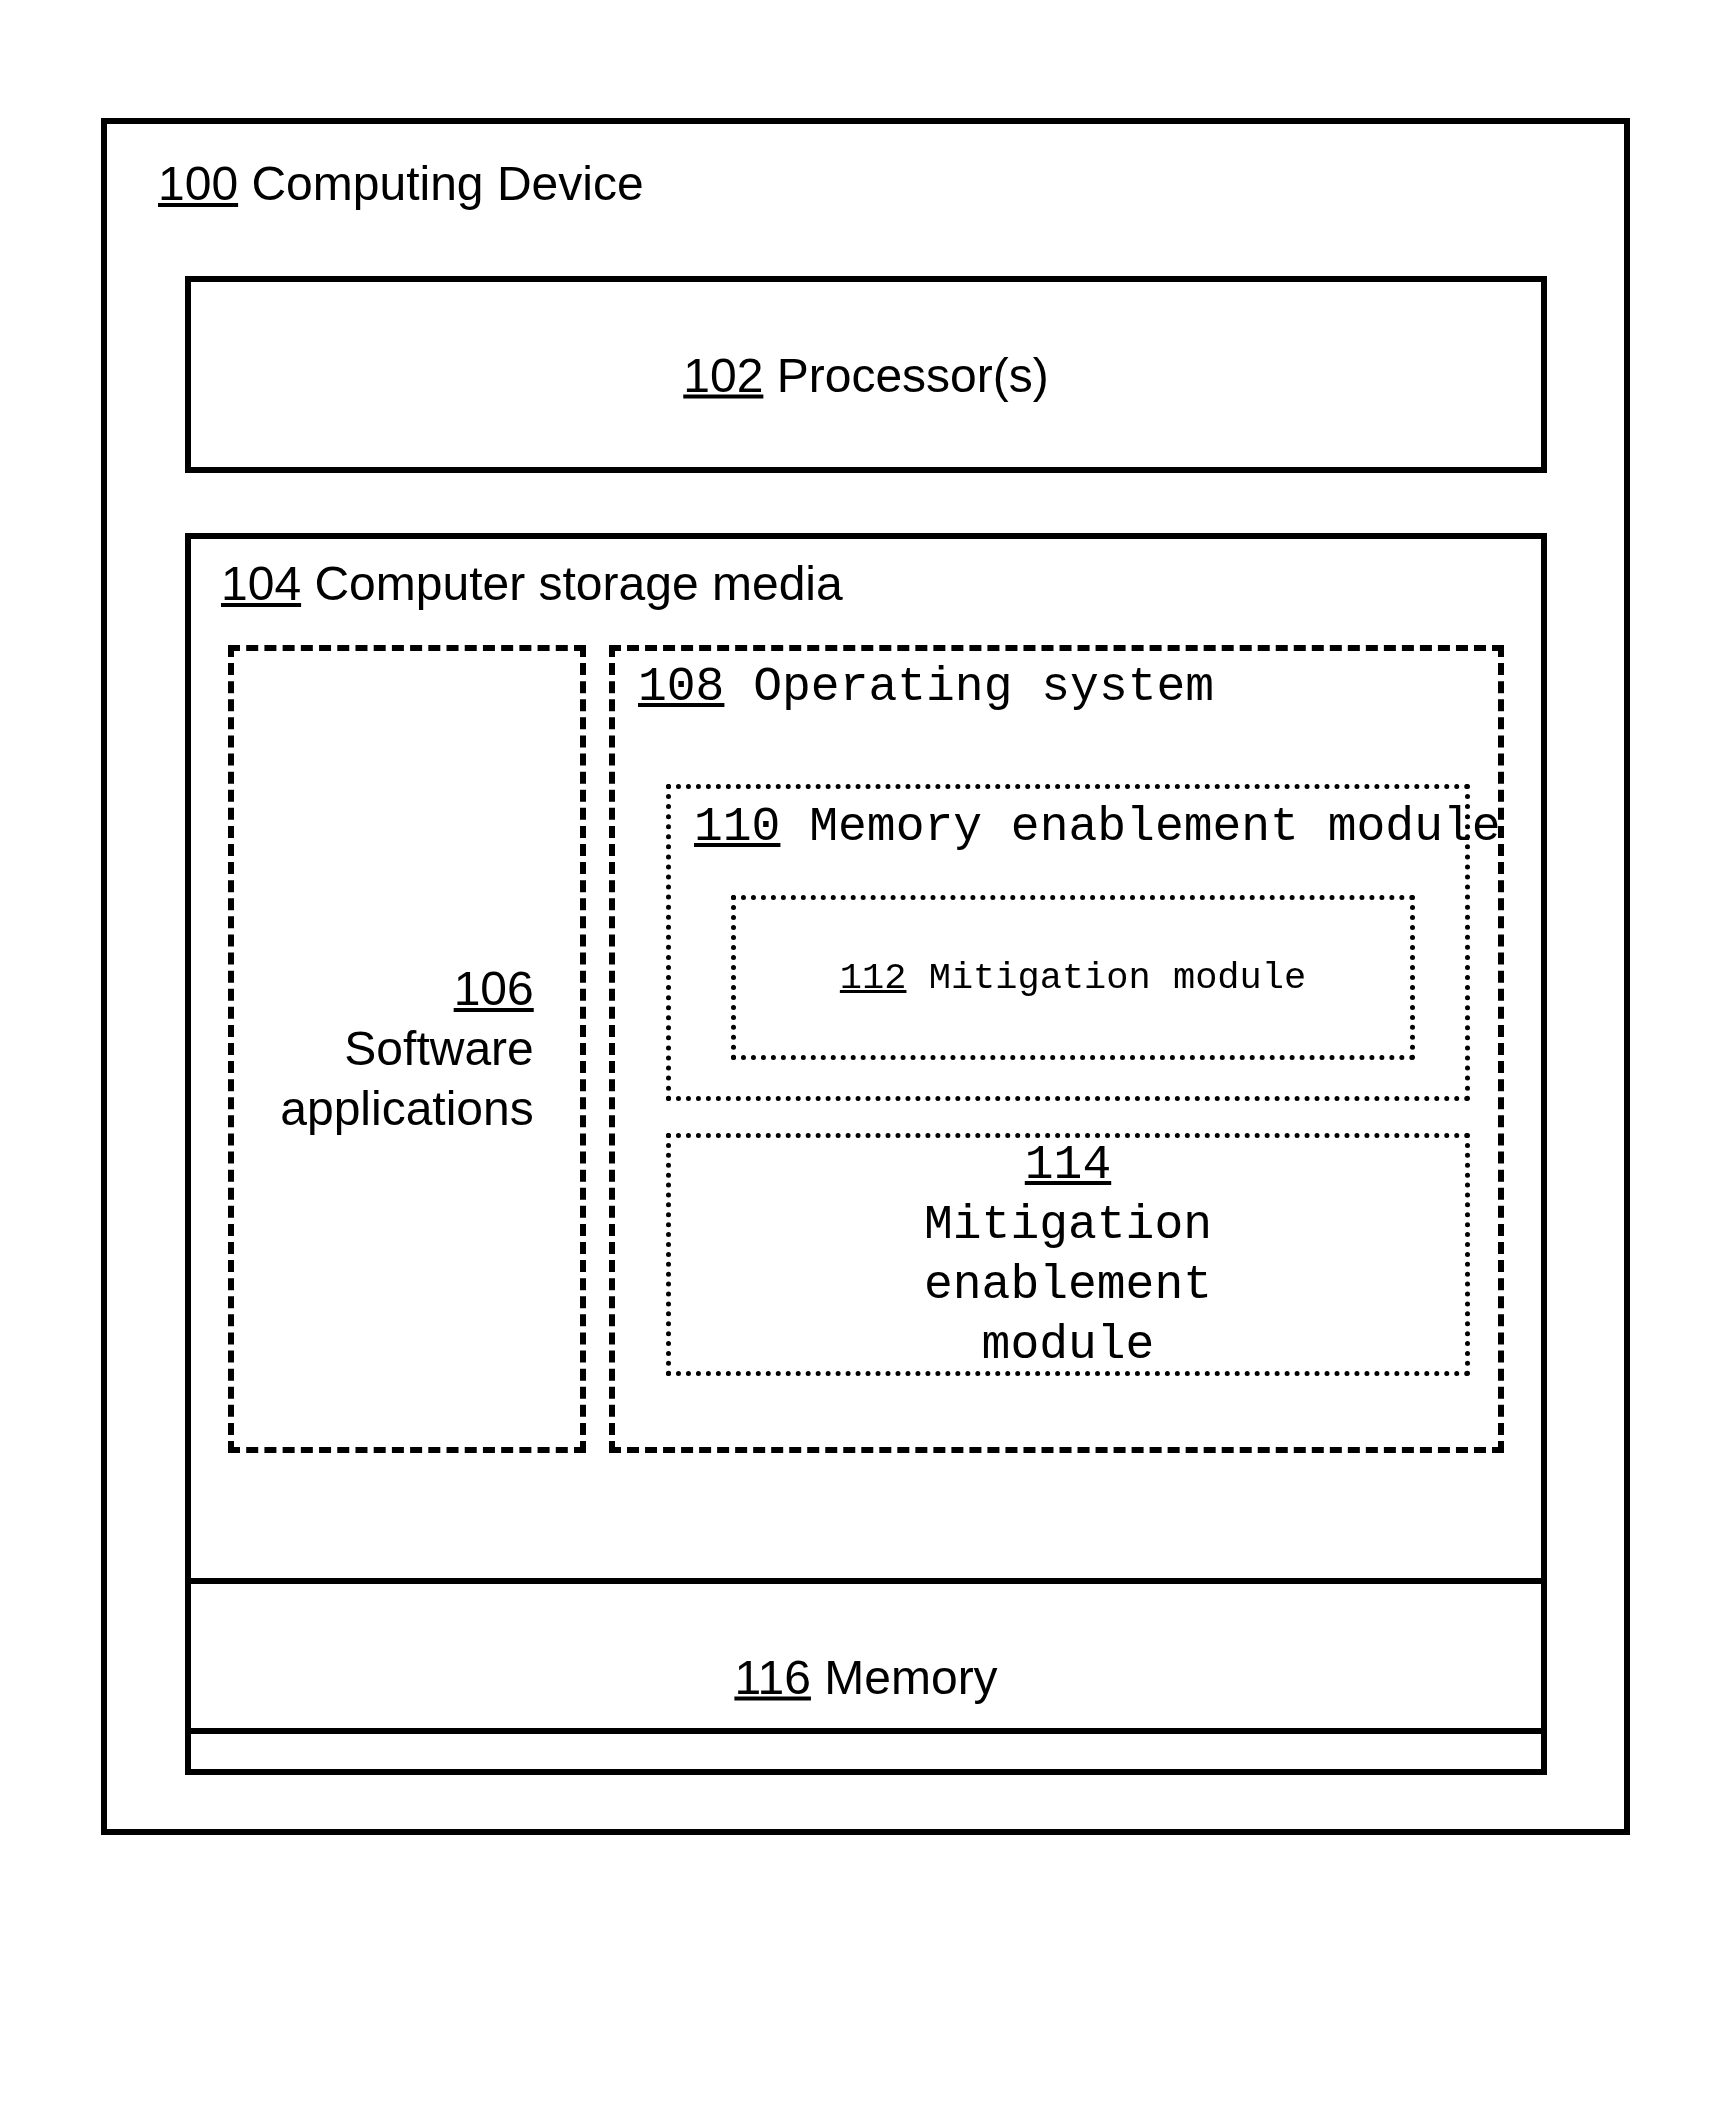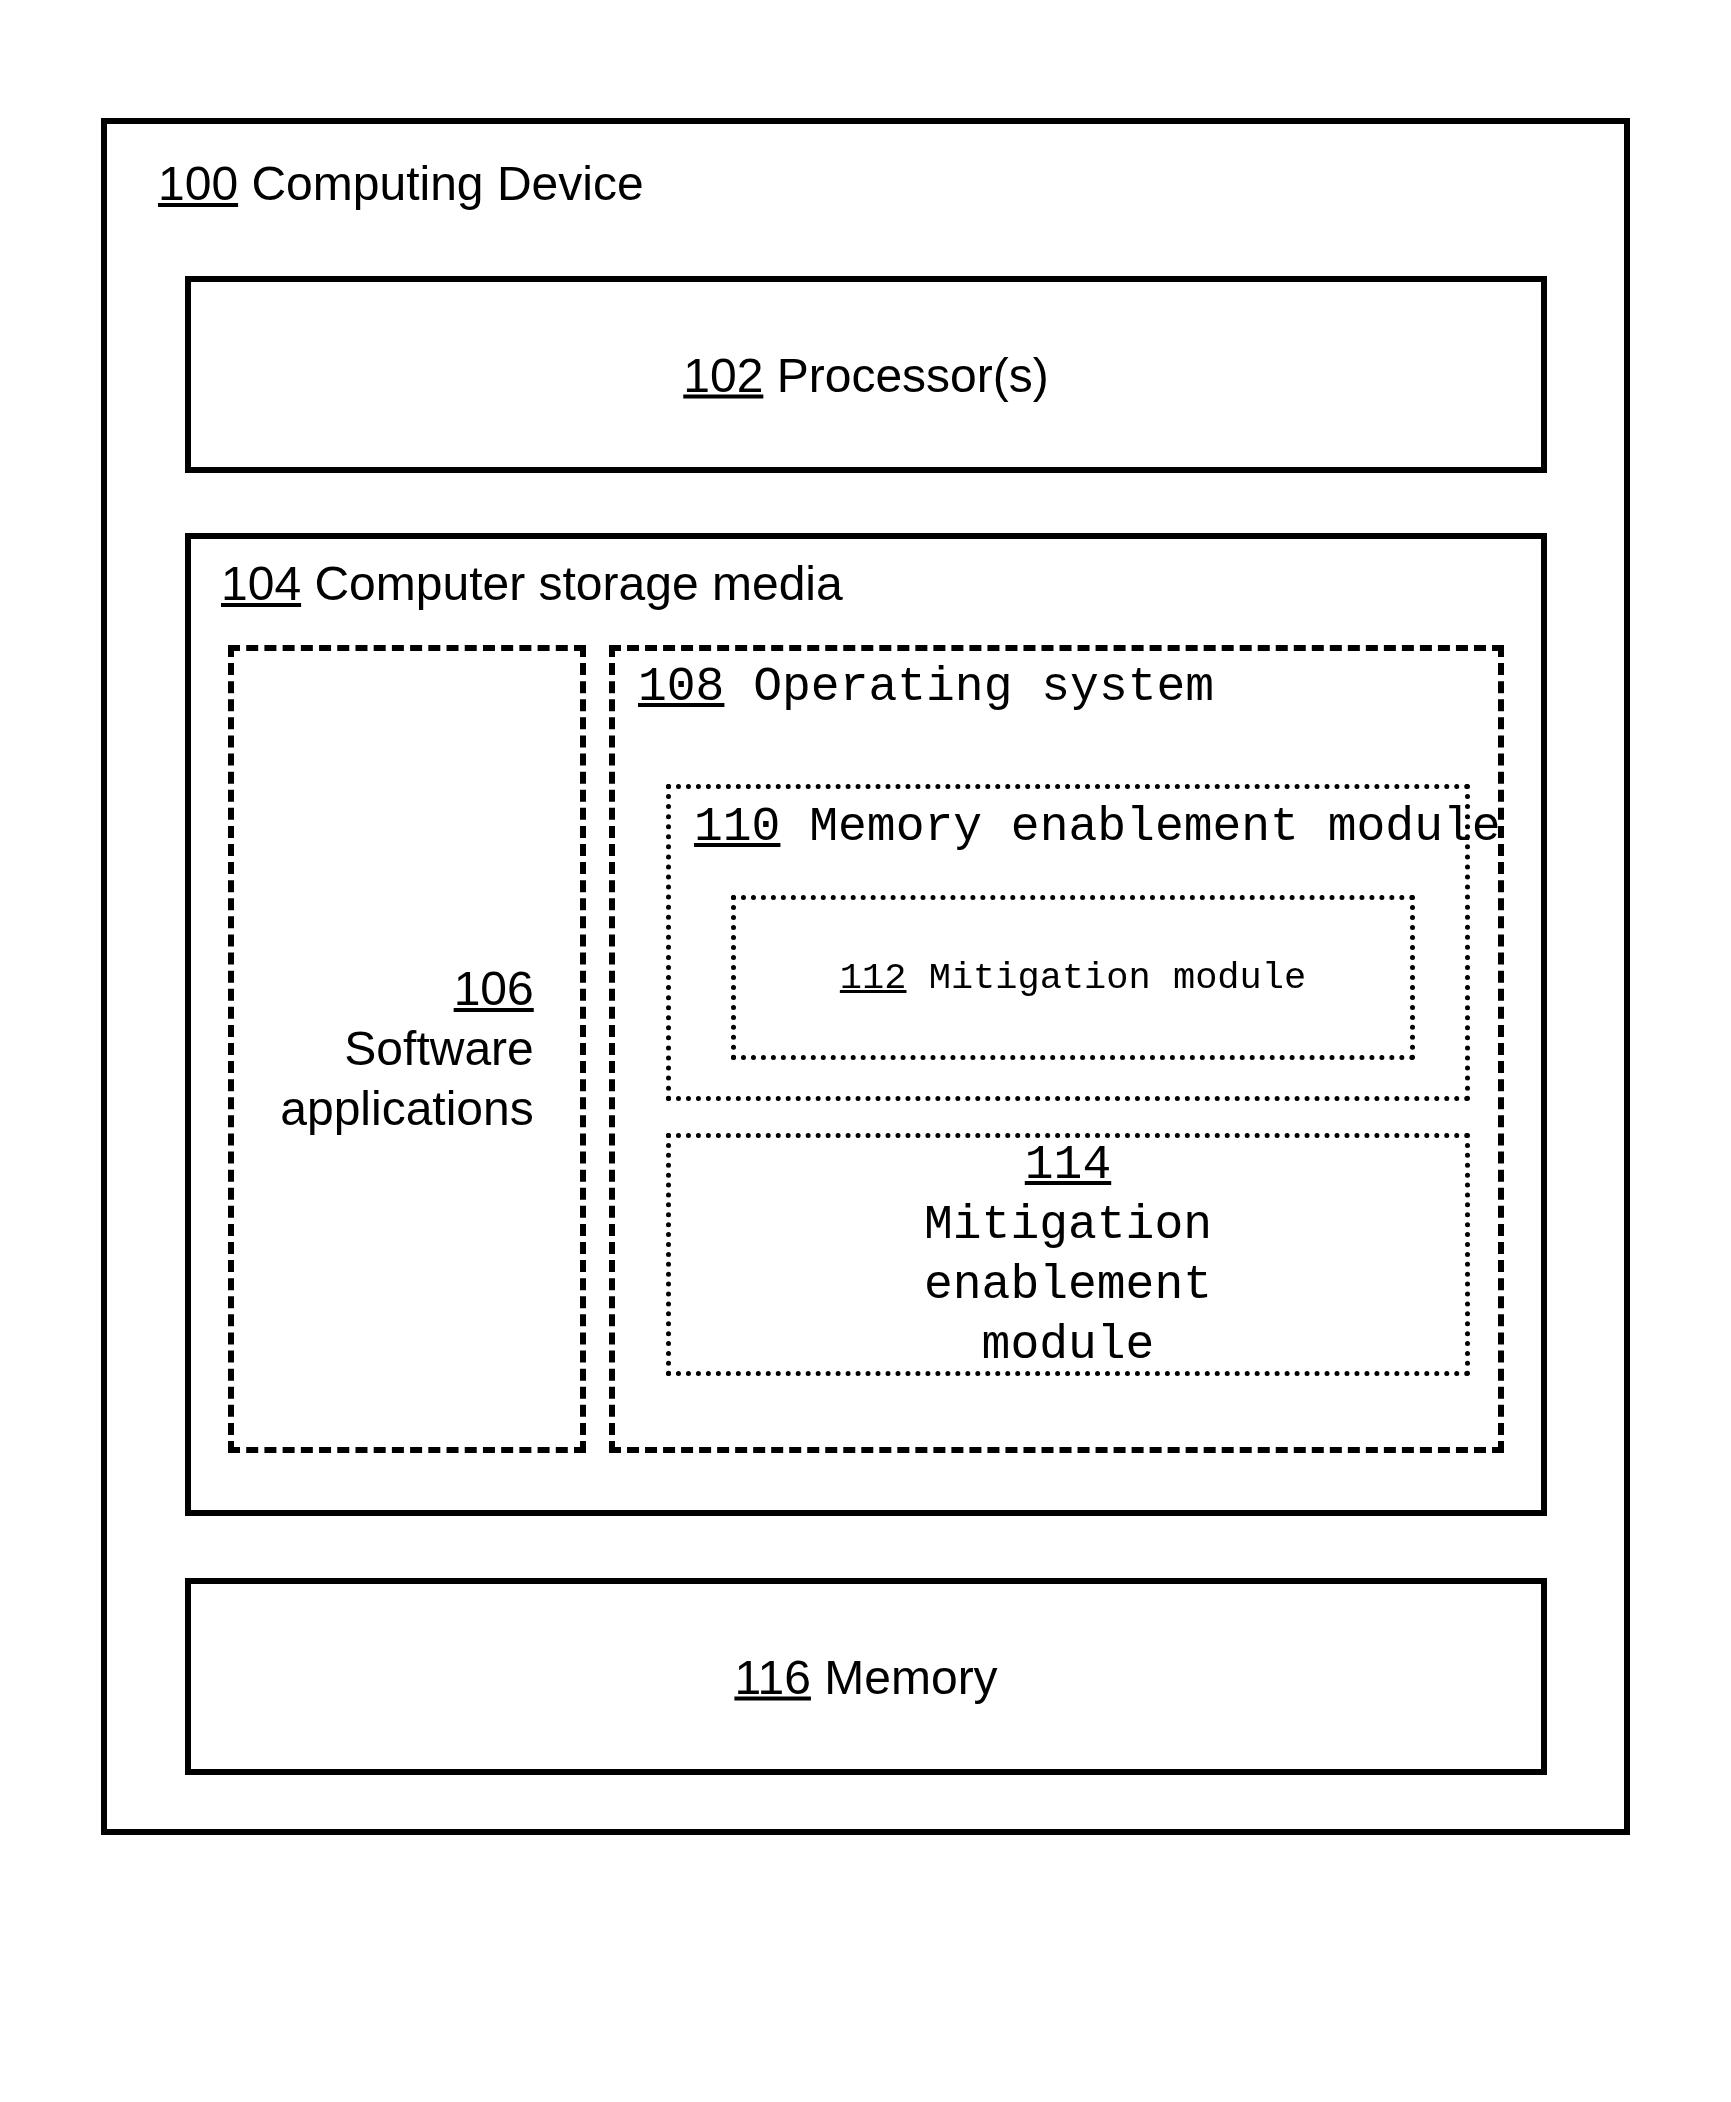--- a/index.html
+++ b/index.html
@@ -47,21 +47,21 @@
     position: absolute;
     left: 50%; top: 50%;
     transform: translate(-50%, -50%);
     font-size: 48px;
     white-space: nowrap;
   }
 
   
   .storage {
     top: 409px;
-    height: 983px;
+    height: 1201px;
     border: 6.4px solid #000;
     padding-left: 17px;
   }
   .storage-label {
     position: absolute;
     left: 30px; top: 16.5px;
     font-size: 48px;
     white-space: nowrap;
   }
 

